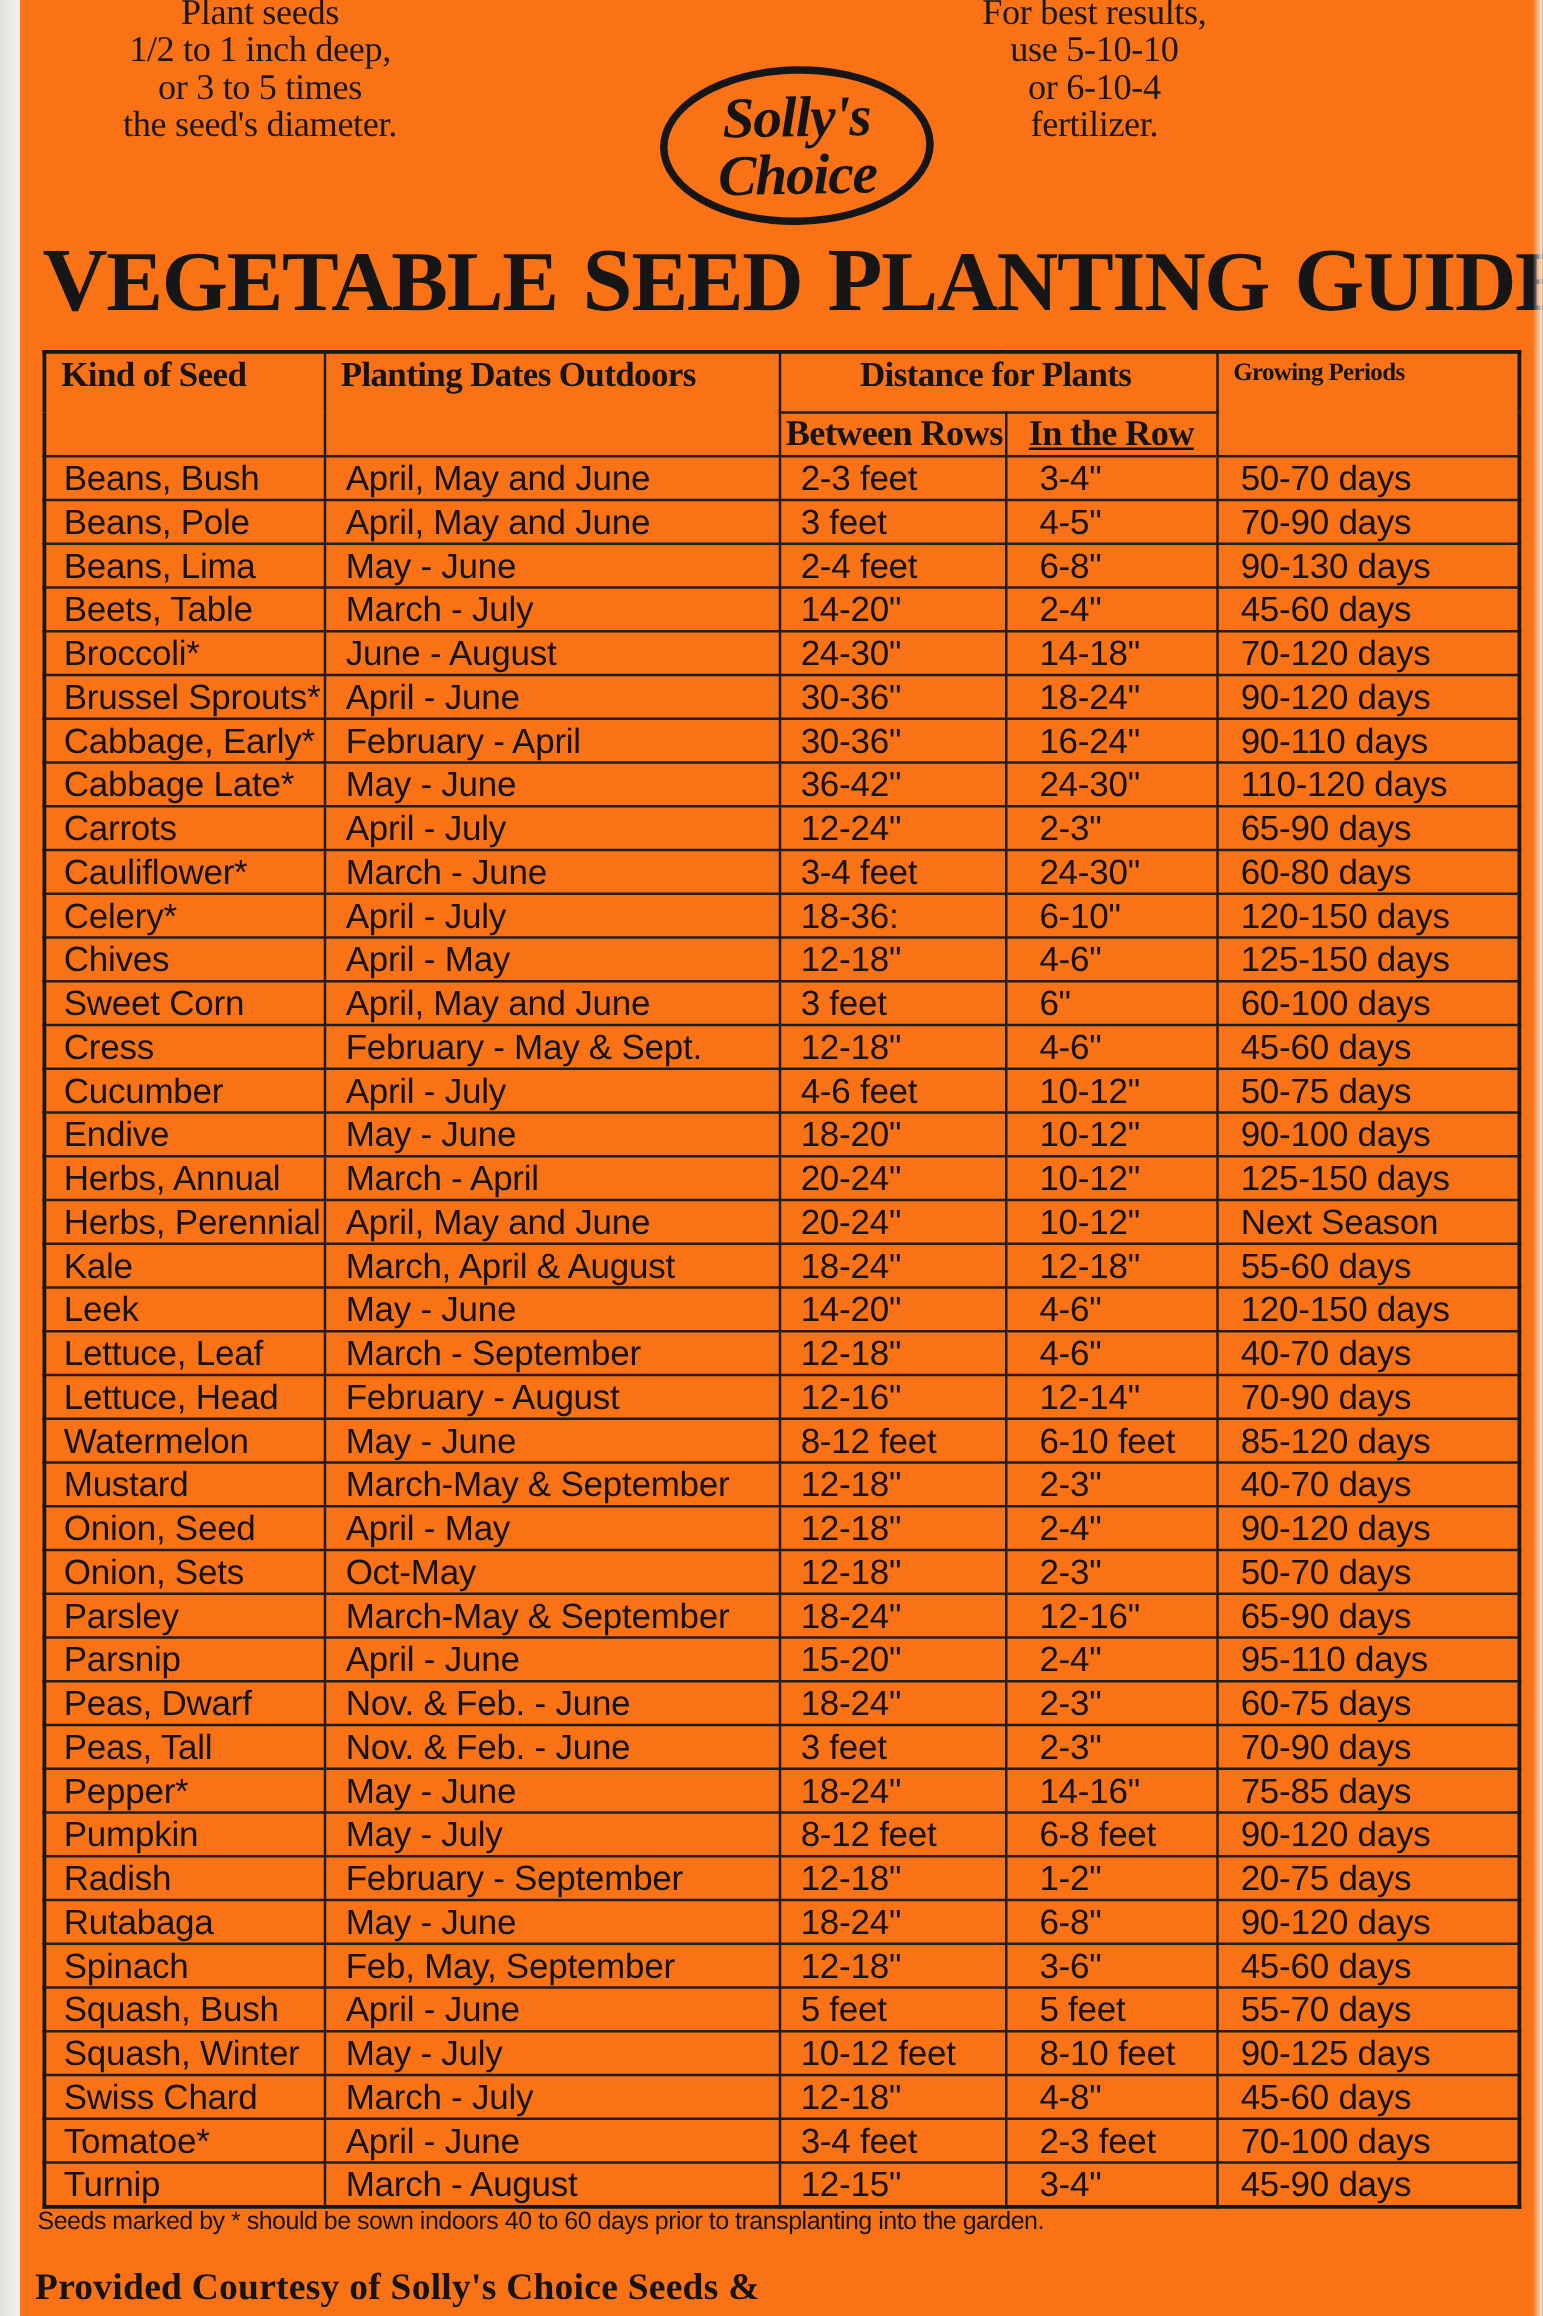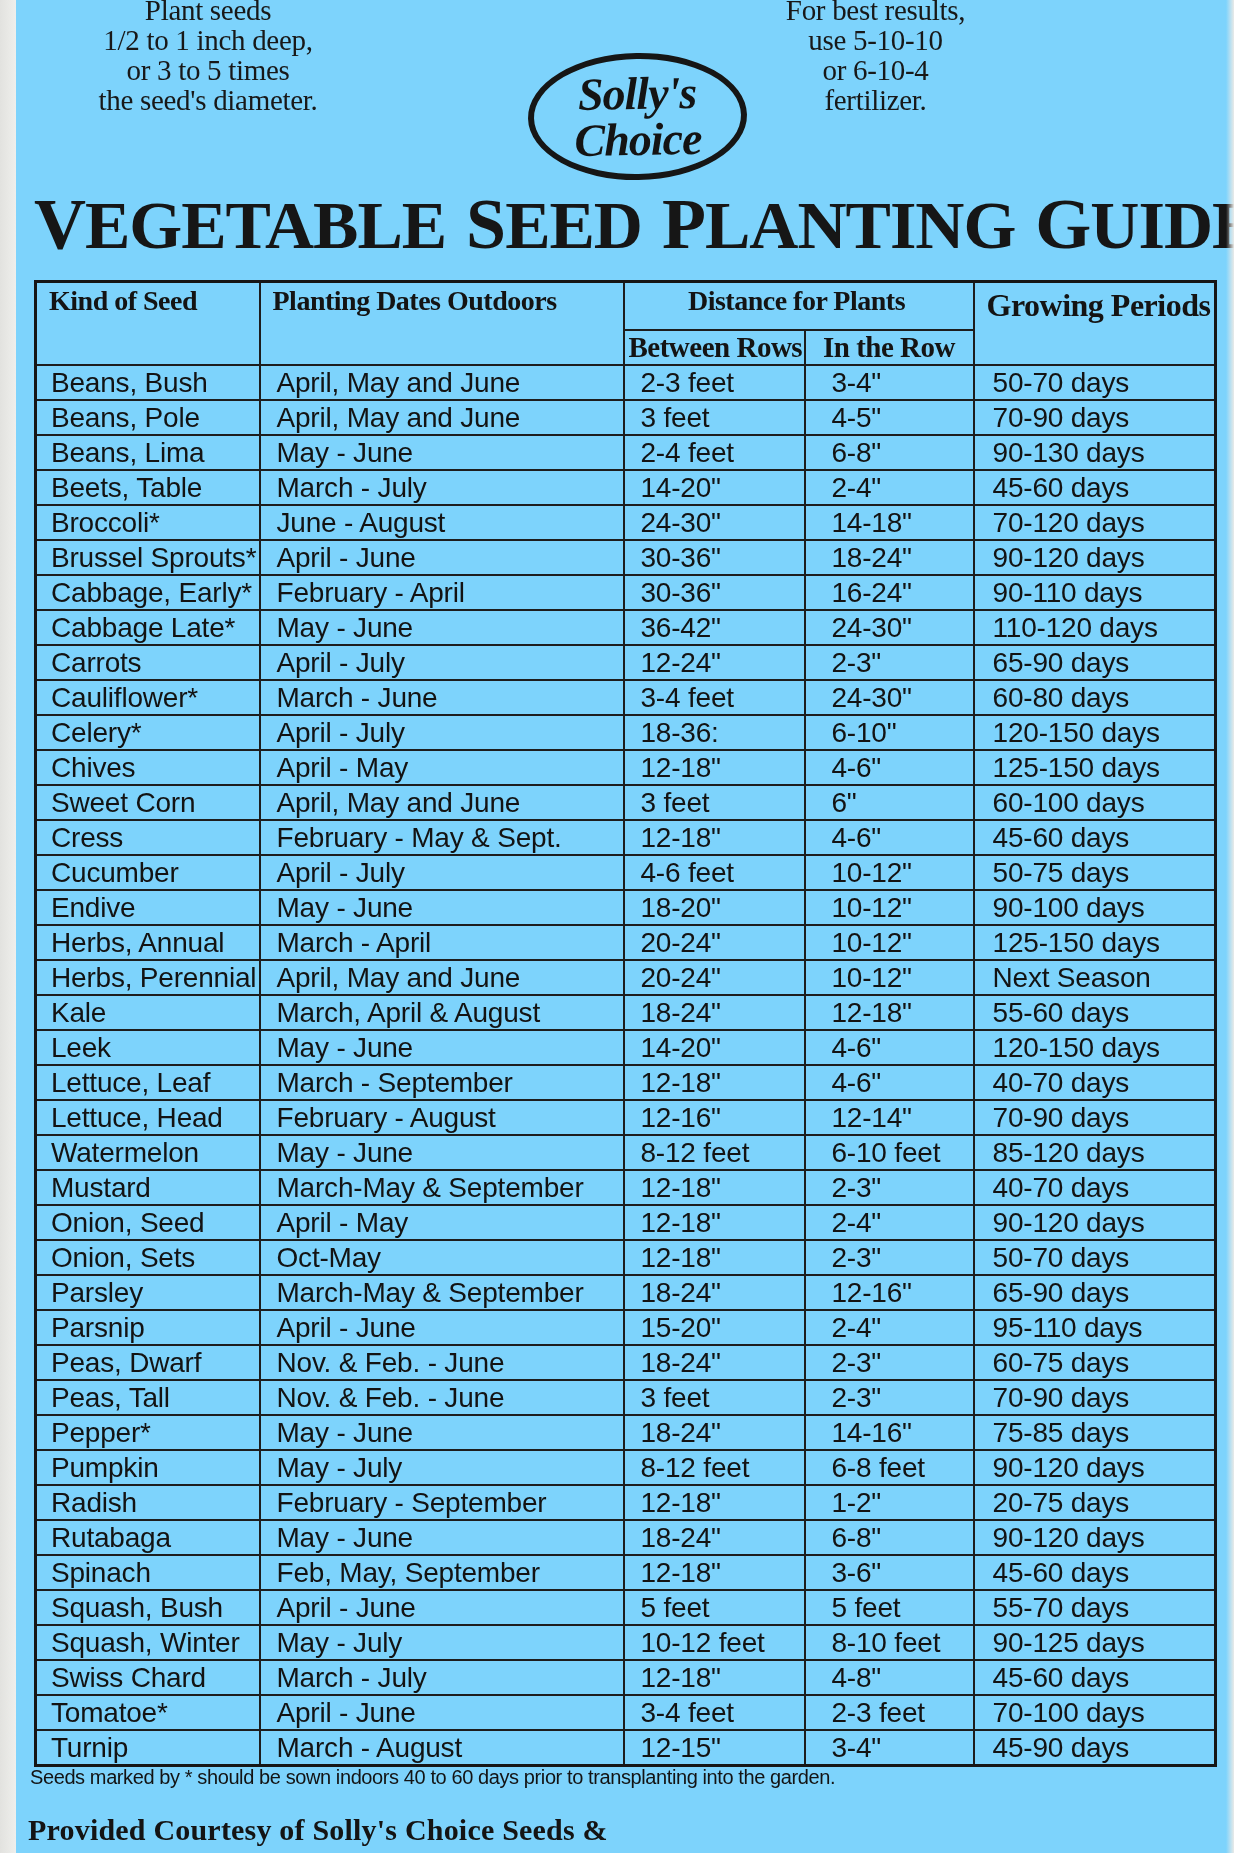--- a/index.html
+++ b/index.html
@@ -1,18 +1,18 @@
 <!DOCTYPE html>
 <html><head>
 <meta charset="utf-8">
 <style>
   html,body { margin:0; padding:0; background:#d8d8d5; }
   .page {
     position:relative; width:1234px; height:1853px; margin:0 auto;
-    background:#7dd3fc; overflow:hidden; color:#1a1a1a;
+    background:#f97316; overflow:hidden; color:#1a1a1a;
     font-family:"Liberation Sans", sans-serif;
   }
   .page::before{
     content:""; position:absolute; left:0; top:0; width:16px; height:100%;
     background:linear-gradient(90deg,#e2e2df,#efefec); pointer-events:none;
   }
   .page::after{
     content:""; position:absolute; right:0; top:0; width:8px; height:100%;
     background:linear-gradient(270deg,#eaeae7,rgba(245,245,242,0)); pointer-events:none;
   }
@@ -56,32 +56,32 @@
     border:2px solid #1d1d1d; overflow:hidden; white-space:nowrap;
   }
   .guide thead th {
     font-family:"Liberation Serif", serif; font-weight:bold; font-size:28px;
     text-align:left; vertical-align:top; padding:2px 4px 0 12px;
     letter-spacing:-0.5px; color:#141414;
   }
   .guide thead tr.h1 th { height:44px; }
   .guide thead tr.h2 th { height:26px; font-size:29px; text-align:center; padding:0 4px; vertical-align:middle; }
   .guide th.c-distance { text-align:center; padding-left:0; }
-  .guide th.c-growing  { font-size:32px; padding-top:4px;text-align:center; }
+  .guide th.c-growing  { font-size:20px; padding-top:4px; }
   .guide tbody td {
     height:33px; font-size:28px; line-height:1; vertical-align:middle;
     padding:0 2px 0 16px; color:#131313; letter-spacing:-0.2px;
   }
   .guide tbody td:nth-child(1){ padding-left:14px; }
   .guide tbody td:nth-child(4){ padding-left:26px; }
   .guide tbody td:nth-child(5){ padding-left:18px; }
   
   .guide td:nth-child(2), .guide th.c-dates   { border-left-style:dashed; }
   .guide td:nth-child(5), .guide th.c-growing { border-left-style:dashed; }
-  .guide thead tr.h2 th.c-inrow { border-left-style:solid; }
+  .guide thead tr.h2 th.c-inrow { border-left-style:solid;text-decoration:underline; }
 
   
   .footnote {
     position:absolute; left:30px; top:1766px; width:1196px;
     font-size:20px; letter-spacing:-0.4px; white-space:nowrap; color:#131313;
   }
   .credit {
     position:absolute; left:28px; top:1813px;
     font-family:"Liberation Serif", serif; font-weight:bold; font-size:30px;
     color:#141414; letter-spacing:0.2px;

